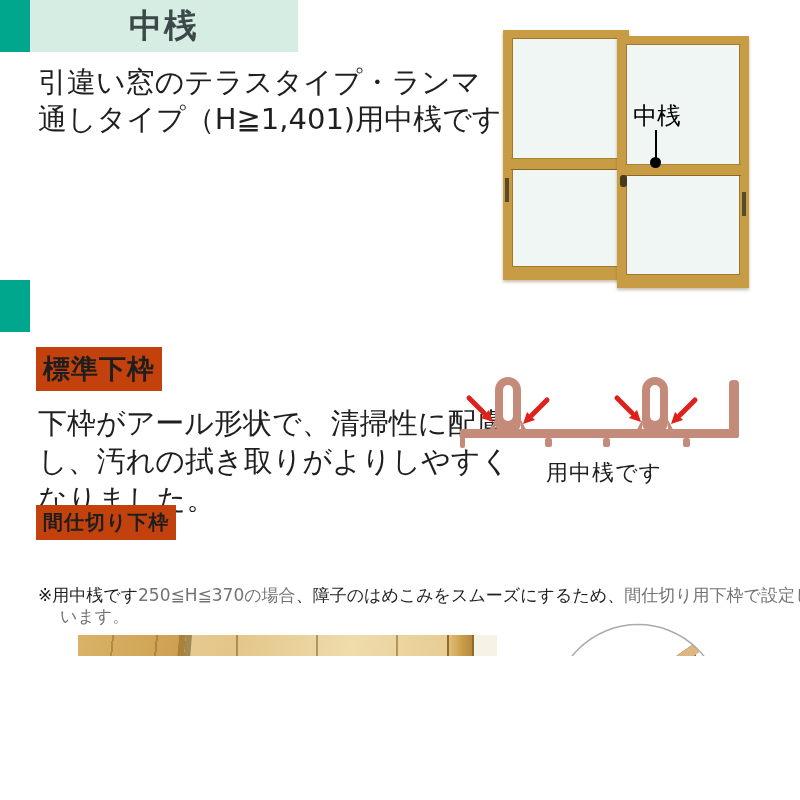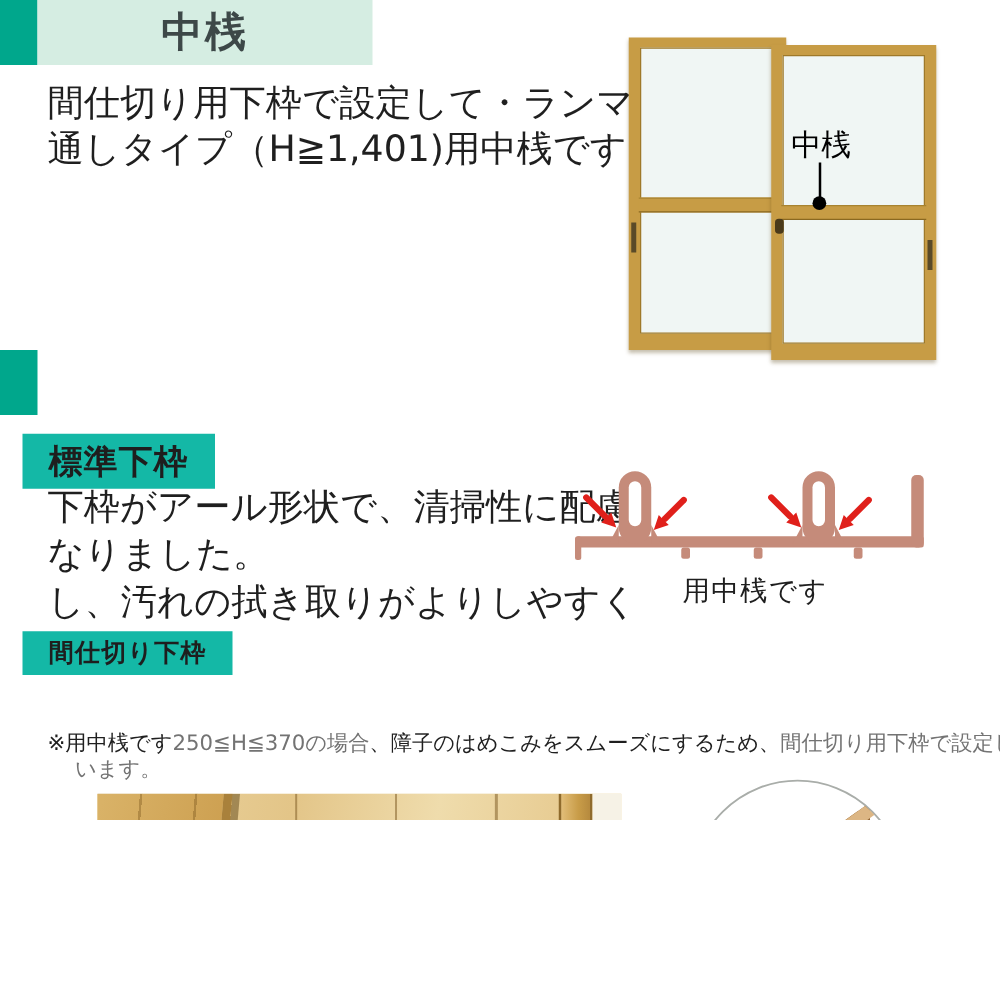--- a/index.html
+++ b/index.html
@@ -6,28 +6,28 @@
   .page{
     position:relative;width:800px;height:656px;background:#ffffff;overflow:hidden;
     font-family:"DejaVu Sans","Liberation Sans",sans-serif;color:#1e1e1e;
   }
   
   .band{position:absolute;left:0;height:52px;width:298px;}
   .band-accent{position:absolute;left:0;top:0;width:30px;height:52px;background:#00a78c;}
   .band-bar{position:absolute;left:30px;top:0;width:268px;height:52px;background:#d5ede2;
     text-align:center;line-height:52px;font-size:33px;font-weight:700;color:#3d4848;letter-spacing:2px;}
   
-  .sublabel{position:absolute;left:18px;background:#14b8a6;color:#1e1e1e;font-weight:600;
-    padding:4px 21px;letter-spacing:1px;}
+  .sublabel{position:absolute;left:36px;background:#c2410c;color:#1e1e1e;font-weight:600;
+    padding:4px 7px;letter-spacing:1px;}
   .sublabel.std{top:347px;font-size:27px;}
   .sublabel.part{top:505px;font-size:20px;}
   
   .para{position:absolute;left:38px;font-size:29px;line-height:37px;color:#1f1f1f;white-space:nowrap;}
   .para.p1{top:64px;}
-  .para.p2{top:386px;line-height:38px;}
+  .para.p2{top:404px;line-height:38px;}
   .sentence{position:absolute;left:48px;top:551px;font-size:26px;color:#1f1f1f;white-space:nowrap;}
   .note{position:absolute;left:38px;top:585px;font-size:17px;line-height:21px;color:#1f1f1f;white-space:nowrap;}
   .note .indent{padding-left:22px;}
   .red{color:#737373;}
   
   .window{position:absolute;left:503px;top:20px;width:246px;height:268px;}
   .pane{position:absolute;background:#c79c45;box-shadow:0 2px 3px rgba(90,70,20,.35);}
   .pane.rear{left:0;top:10px;width:126px;height:250px;}
   .pane.front{left:114px;top:16px;width:132px;height:252px;}
   .glass{position:absolute;left:9px;right:9px;top:8px;bottom:13px;background:#f0f6f4;border:1px solid #9e7929;}
@@ -79,21 +79,21 @@
 <div class="page">
 
   <div class="band" style="top:0">
     <div class="band-accent"></div>
     <div class="band-bar">
       <span>中桟</span>
     </div>
   </div>
 
   <div class="para p1">
-    <div>間仕切り用下枠で設定して・ランマ</div>
+    <div>引違い窓のテラスタイプ・ランマ</div>
     <div>通しタイプ（H≧1,401)用中桟です。</div>
   </div>
 
   <div class="window">
     <div class="pane rear">
       <div class="glass"></div>
       <div class="rail"></div>
       <div class="handle rear-h"></div>
     </div>
     <div class="pane front">
@@ -108,22 +108,22 @@
   </div>
 
   <div class="band" style="top:280px">
     <div class="band-accent"></div>
   </div>
 
   <div class="sublabel std">標準下枠</div>
 
   <div class="para p2">
     <div>下枠がアール形状で、清掃性に配慮</div>
+    <div>し、汚れの拭き取りがよりしやすく</div>
     <div>なりました。</div>
-    <div>し、汚れの拭き取りがよりしやすく</div>
   </div>
 
   <div class="xsec">
     <svg width="292" height="86" viewBox="0 0 292 86">
 
       <g fill="#c58b7a">
         <rect x="6" y="57" width="278" height="9" rx="2"></rect>
         <rect x="5" y="57" width="5" height="19" rx="2"></rect>
         <rect x="274" y="8" width="10" height="58" rx="4"></rect>
 

